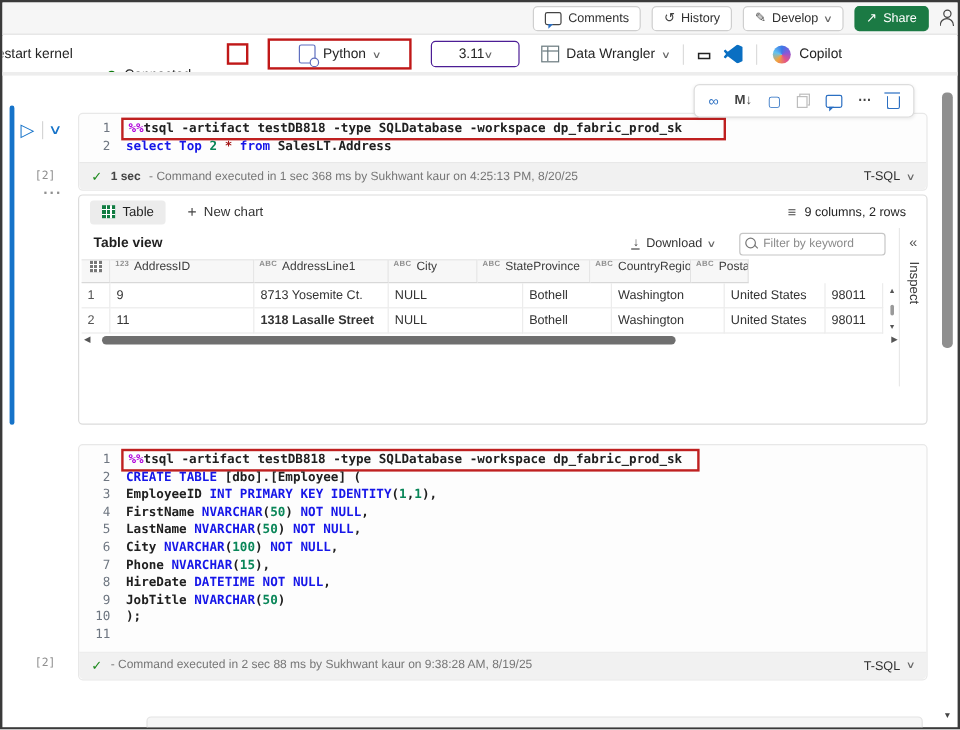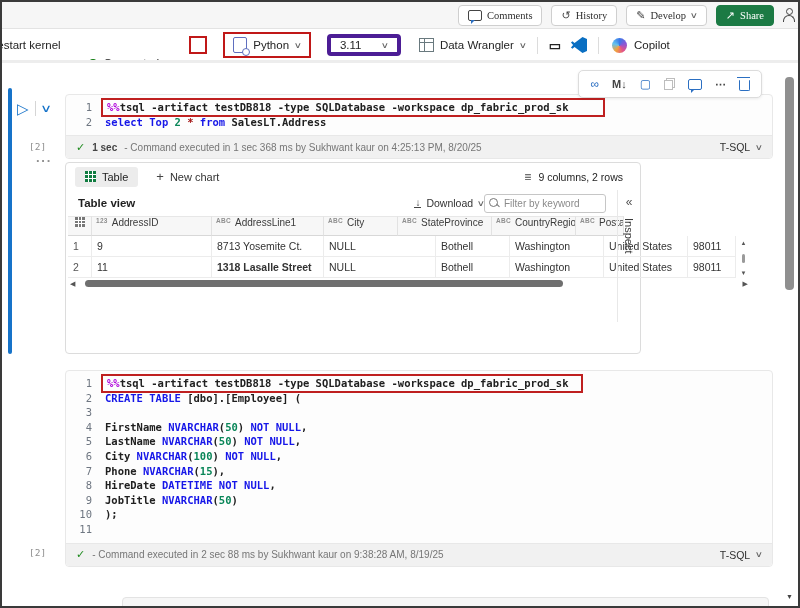--- a/index.html
+++ b/index.html
@@ -1,38 +1,38 @@
 <!DOCTYPE html>
 <html><head>
 <meta charset="utf-8">
 <style>
   html,body{margin:0;padding:0;background:#fff;font-family:"Liberation Sans",sans-serif;}
   .frame{position:relative;width:800px;height:608px;border:2px solid #3a3a3a;box-sizing:border-box;background:#fff;overflow:hidden;}
 
   
-  .topbar{position:absolute;left:0;top:0;right:0;height:27px;background:#f6f6f6;border-bottom:1px solid #e3e3e3;display:flex;align-items:center;justify-content:flex-end;gap:9px;padding-right:10px;overflow:hidden;box-sizing:border-box;font-family:Liberation Serif, serif;}
+  .topbar{position:absolute;left:0;top:0;right:0;height:27px;background:#f6f6f6;border-bottom:1px solid #e3e3e3;display:flex;align-items:center;justify-content:flex-end;gap:9px;padding-right:10px;overflow:hidden;box-sizing:border-box;}
   .tb-btn{height:19px;display:flex;align-items:center;gap:5px;background:#fff;border:1px solid #cfcfcf;border-radius:4px;padding:0 9px;font-size:10.5px;color:#2f2f2f;white-space:nowrap;}
   .tb-btn .ic{font-size:11px;line-height:1;color:#444;}
   .tb-share{background:#1b7a44;border-color:#1b7a44;color:#fff;}
   .tb-share .ic{color:#fff;}
   .chev{font-size:8px;color:#666;transform:scaleX(1.4);}
   .person{position:relative;width:13px;height:14px;margin-right:-8px;flex:0 0 auto;}
   .person::before{content:'';position:absolute;left:3px;top:0;width:5px;height:5px;border:1.3px solid #444;border-radius:50%;}
   .person::after{content:'';position:absolute;left:0;top:7px;width:10px;height:6px;border:1.3px solid #444;border-bottom:none;border-radius:6px 6px 0 0;}
 
   
   .kbar{position:absolute;left:0;top:28px;right:0;height:30px;background:#fff;border-bottom:3px solid #ededed;display:flex;align-items:center;font-size:11.5px;color:#242424;overflow:hidden;box-sizing:content-box;}
   .restart{margin-left:-13px;white-space:nowrap;}
   .conn{display:flex;align-items:center;gap:7px;margin-left:28px;margin-top:35px;}
   .dot{width:8px;height:8px;border-radius:50%;background:#107c10;}
   .red-sq{width:14px;height:14px;border:2px solid #c01818;margin-left:30px;}
-  .py-annot{border:2.5px solid #c01818;padding:3px 8px;display:flex;align-items:center;gap:6px;margin-left:16px;}
+  .py-annot{border:2.5px solid #c01818;padding:3px 24px;display:flex;align-items:center;gap:6px;margin-left:16px;}
   .pydoc{position:relative;width:12px;height:14px;border:1.3px solid #5f6fbf;border-radius:2px;}
   .pydoc::after{content:'';position:absolute;right:-4px;bottom:-4px;width:6px;height:6px;border:1.3px solid #5f6fbf;border-radius:50%;background:#fff;}
-  .ver{display:flex;align-items:center;justify-content:space-between;width:74px;height:22px;border:4px solid #4c1d95;border-radius:4px;padding:0 9px;margin-left:16px;box-sizing:border-box;}
+  .ver{display:flex;align-items:center;justify-content:center;width:74px;height:22px;border:1px solid #4c1d95;border-radius:4px;padding:0 9px;margin-left:16px;box-sizing:border-box;}
   .dwg{display:flex;align-items:center;gap:6px;margin-left:18px;}
   .dw-ic{position:relative;width:13px;height:12px;border:1.3px solid #69797e;}
   .dw-ic::before{content:'';position:absolute;left:0;right:0;top:3px;height:1.2px;background:#69797e;}
   .dw-ic::after{content:'';position:absolute;top:0;bottom:0;left:4px;width:1.2px;background:#69797e;}
   .vsep{width:1px;height:17px;background:#dcdcdc;margin:0 11px;}
   .frame-ic{font-size:13px;color:#222;font-weight:bold;}
   .vsc{width:16px;height:16px;background:#0a6fc2;clip-path:polygon(72% 0,100% 13%,100% 87%,72% 100%,22% 62%,9% 73%,0 66%,13% 50%,0 34%,9% 27%,22% 38%);margin-left:10px;}
   .cop-ic{width:15px;height:15px;border-radius:50%;background:conic-gradient(#3b79e8,#8a57d6,#e2528b,#f2a33c,#62c2f0,#3b79e8);}
   .cop{display:flex;align-items:center;gap:7px;margin-left:2px;}
 
@@ -68,29 +68,29 @@
   .tok-num{color:#098658;}
   .tok-r{color:#a31515;}
   .tok-p{color:#202020;}
   .statusbar{height:22px;background:#f1f1f1;border-top:1px solid #e8e8e8;display:flex;align-items:center;gap:7px;padding:0 10px;font-size:10px;color:#767676;border-radius:0 0 4px 4px;}
   .okmark{color:#1e8a1e;font-size:11px;}
   .stime{color:#444;font-weight:bold;}
   .spacer{flex:1;}
   .langsel{display:flex;align-items:center;gap:6px;color:#303030;font-size:10.5px;}
 
   
-  .output{position:absolute;left:63px;top:160px;width:576px;height:192px;border:1px solid #dcdcdc;border-radius:4px;background:#fff;box-sizing:border-box;}
+  .output{position:absolute;left:63px;top:160px;width:708px;height:192px;border:1px solid #dcdcdc;border-radius:4px;background:#fff;box-sizing:border-box;}
   .orow1{height:27px;display:flex;align-items:center;gap:18px;padding:0 9px;}
   .tab-table{display:flex;align-items:center;gap:6px;background:#ececec;border-radius:3px;height:20px;padding:0 10px;font-size:11px;color:#222;}
   .grid9{width:11px;height:11px;background-color:#107c41;background-image:repeating-linear-gradient(0deg,transparent 0 3px,#fff 3px 4px),repeating-linear-gradient(90deg,transparent 0 3px,#fff 3px 4px);}
   .newchart{display:flex;align-items:center;gap:6px;font-size:11px;color:#333;}
   .plus{font-size:13px;color:#444;}
   .osummary{display:flex;align-items:center;gap:7px;margin-right:8px;font-size:10.5px;color:#242424;}
   .filt{font-size:12px;color:#444;}
-  .orow2{height:26px;display:flex;align-items:center;gap:0;padding:0 10px 0 12px;margin-right:24px;}
+  .orow2{height:26px;display:flex;align-items:center;gap:20px;padding:0 10px 0 12px;margin-right:24px;}
   .tv-title{font-size:11.5px;font-weight:bold;color:#1f1f1f;}
   .dlg{display:flex;align-items:center;gap:5px;font-size:10.5px;color:#333;}
   .dl-ic{border-bottom:1.5px solid #444;font-size:10px;line-height:9px;color:#444;padding:0 1px;}
   .search-wrap{position:relative;}
   .search{width:122px;height:19px;border:1px solid #c6c6c6;border-radius:3px;font-size:10px;padding:0 4px 0 19px;box-sizing:border-box;color:#444;font-family:"Liberation Sans",sans-serif;}
   .search::placeholder{color:#8a8a8a;}
   .mag{position:absolute;left:5px;top:5px;width:7px;height:7px;border:1.2px solid #767676;border-radius:50%;}
   .mag::after{content:'';position:absolute;width:4px;height:1.2px;background:#767676;transform:rotate(45deg);right:-3.4px;bottom:-0.6px;}
   .tblwrap{position:relative;margin-left:2px;width:682px;}
   .trow{display:flex;}
@@ -307,21 +307,21 @@
     <div class="inspectcol">
       <span class="laquo">«</span>
       <span class="vtext">Inspect</span>
     </div>
   </div>
 
   <div class="cell" style="top:368px;">
     <div class="codearea">
         <div class="code-line"><span class="ln">1</span><span class="boxed" style="padding-right: 12px;"><span class="tok-m">%%</span><span class="tok-p">tsql -artifact testDB818 -type SQLDatabase -workspace dp_fabric_prod_sk</span></span></div>
         <div class="code-line"><span class="ln">2</span><span><span class="tok-k">CREATE TABLE </span><span class="tok-p">[dbo].[Employee] (</span></span></div>
-        <div class="code-line"><span class="ln">3</span></div>
+        <div class="code-line"><span class="ln">3</span><span><span class="tok-p">EmployeeID </span><span class="tok-k">INT PRIMARY KEY IDENTITY</span><span class="tok-p">(</span><span class="tok-num">1</span><span class="tok-p">,</span><span class="tok-num">1</span><span class="tok-p">),</span></span></div>
         <div class="code-line"><span class="ln">4</span><span><span class="tok-p">FirstName </span><span class="tok-k">NVARCHAR</span><span class="tok-p">(</span><span class="tok-num">50</span><span class="tok-p">) </span><span class="tok-k">NOT NULL</span><span class="tok-p">,</span></span></div>
         <div class="code-line"><span class="ln">5</span><span><span class="tok-p">LastName </span><span class="tok-k">NVARCHAR</span><span class="tok-p">(</span><span class="tok-num">50</span><span class="tok-p">) </span><span class="tok-k">NOT NULL</span><span class="tok-p">,</span></span></div>
         <div class="code-line"><span class="ln">6</span><span><span class="tok-p">City </span><span class="tok-k">NVARCHAR</span><span class="tok-p">(</span><span class="tok-num">100</span><span class="tok-p">) </span><span class="tok-k">NOT NULL</span><span class="tok-p">,</span></span></div>
         <div class="code-line"><span class="ln">7</span><span><span class="tok-p">Phone </span><span class="tok-k">NVARCHAR</span><span class="tok-p">(</span><span class="tok-num">15</span><span class="tok-p">),</span></span></div>
         <div class="code-line"><span class="ln">8</span><span><span class="tok-p">HireDate </span><span class="tok-k">DATETIME</span><span class="tok-p"> </span><span class="tok-k">NOT NULL</span><span class="tok-p">,</span></span></div>
         <div class="code-line"><span class="ln">9</span><span><span class="tok-p">JobTitle </span><span class="tok-k">NVARCHAR</span><span class="tok-p">(</span><span class="tok-num">50</span><span class="tok-p">)</span></span></div>
         <div class="code-line"><span class="ln">10</span><span><span class="tok-p">);</span></span></div>
         <div class="code-line"><span class="ln">11</span><span></span></div>
       </div>
     <div class="statusbar">

